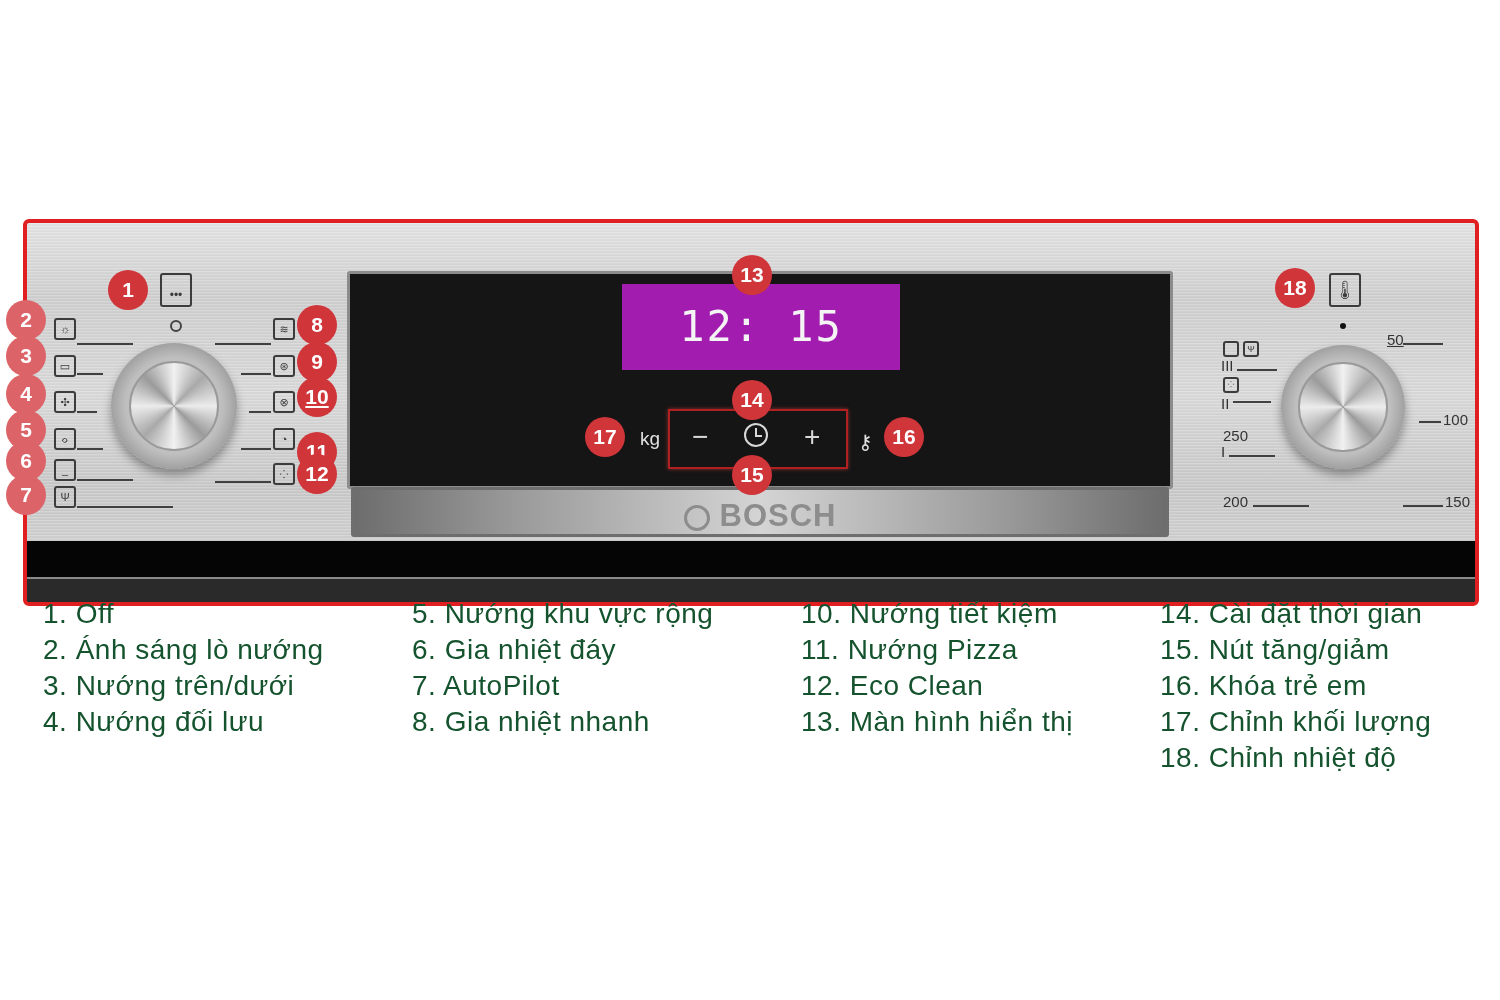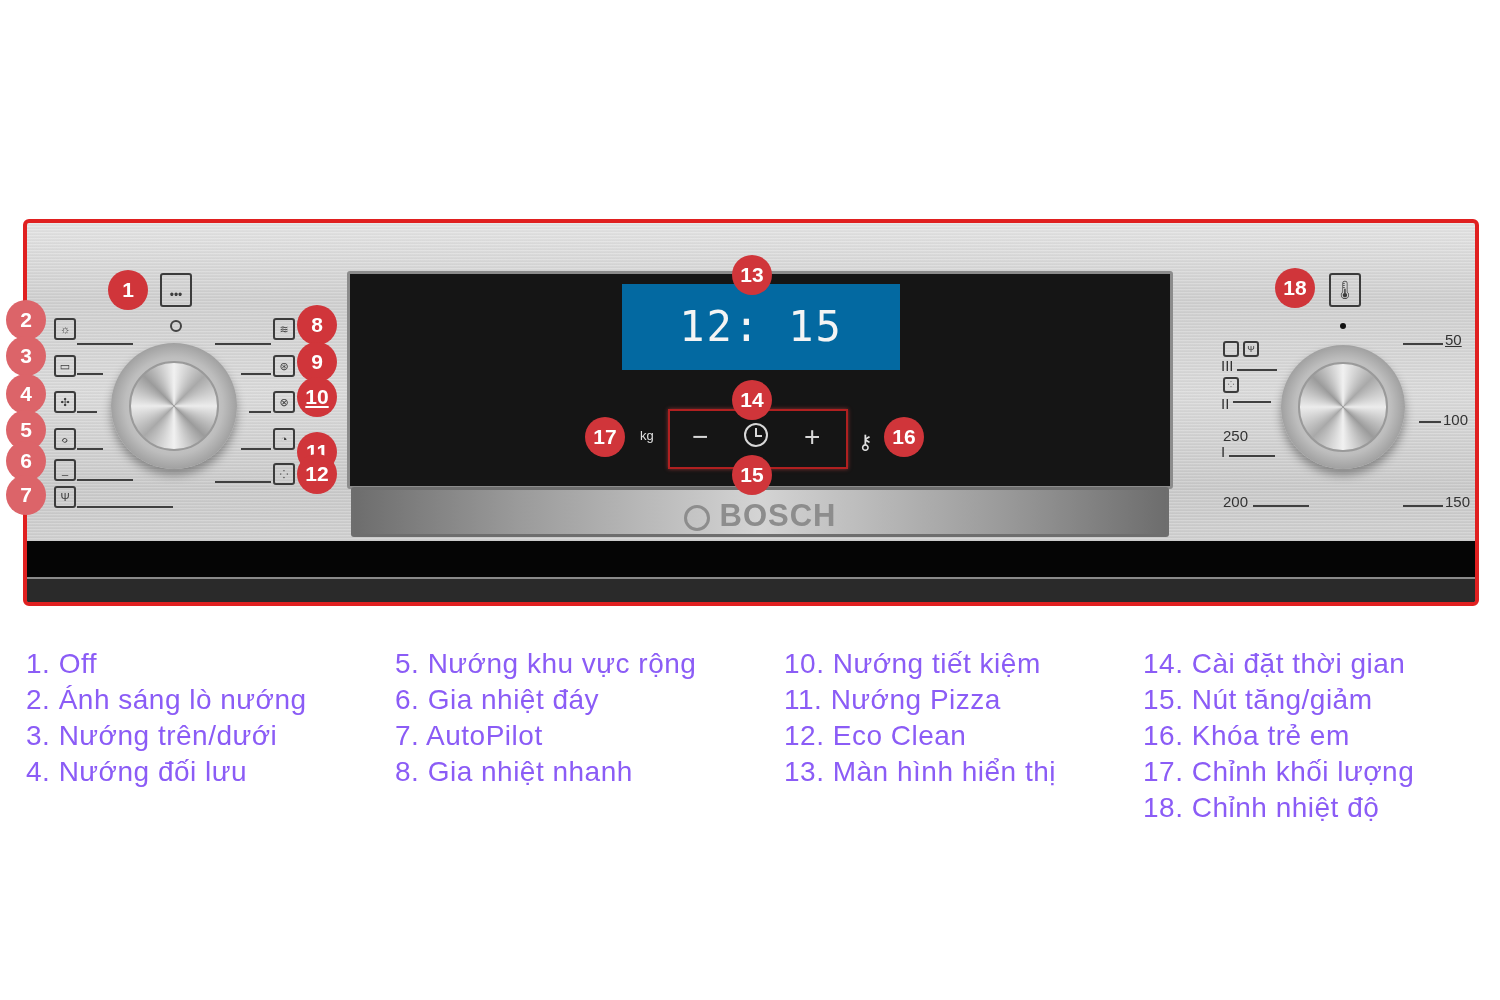--- a/index.html
+++ b/index.html
@@ -4,38 +4,38 @@
 <style>
   html,body{margin:0;padding:0;}
   body{width:1500px;height:1000px;background:#ffffff;position:relative;overflow:hidden;font-family:"Liberation Sans",sans-serif;}
   .panel{position:absolute;left:23px;top:219px;width:1448px;height:379px;border:4px solid #e02020;border-radius:6px;overflow:hidden;
     background:linear-gradient(180deg,#e4e4e4 0%,#cfcfcf 20%,#dadada 45%,#c9c9c9 70%,#d8d8d8 100%);}
   .brush{position:absolute;inset:0;background:repeating-linear-gradient(180deg,rgba(255,255,255,0.18) 0px,rgba(255,255,255,0.18) 1px,rgba(0,0,0,0.05) 2px,rgba(0,0,0,0.0) 3px);}
   .bottom-strip{position:absolute;left:0;right:0;top:318px;height:61px;background:#050505;}
   .bottom-strip .line{position:absolute;left:0;right:0;top:36px;height:2px;background:#8a8a8a;}
   .bottom-strip .lower{position:absolute;left:0;right:0;top:38px;bottom:0;background:#2a2a2a;}
   .display{position:absolute;left:320px;top:48px;width:820px;height:212px;background:#151515;border:3px solid #8c8c8c;border-radius:3px;}
-  .lcd{position:absolute;left:272px;top:10px;width:278px;height:86px;background:#0369a1;}
+  .lcd{position:absolute;left:272px;top:10px;width:278px;height:86px;background:#a21caf;}
   .lcd-text{position:absolute;left:0;right:0;top:18px;text-align:center;color:#f4f4f4;font-family:"DejaVu Sans Mono",monospace;font-size:42px;letter-spacing:2px;font-weight:300;}
   .touch-box{position:absolute;left:318px;top:135px;width:176px;height:56px;border:2px solid #b02020;box-shadow:0 0 4px rgba(255,80,80,0.5);}
   .touch-btn{position:absolute;top:12px;color:#d8d8d8;font-size:28px;line-height:28px;}
-  .kg{position:absolute;left:290px;top:154px;color:#e0e0e0;font-size:13px;}
+  .kg{position:absolute;left:290px;top:154px;color:#e0e0e0;font-size:19px;}
   .key{position:absolute;left:508px;top:156px;color:#e0e0e0;font-size:20px;}
   .handle{position:absolute;left:324px;top:264px;width:812px;height:44px;border:3px solid #6e6e6e;border-radius:3px;
     background:linear-gradient(90deg,#6d6d6d 0%,#9a9a9a 20%,#d4d4d4 50%,#9a9a9a 80%,#6d6d6d 100%);}
   .brand{position:absolute;left:0;right:0;top:8px;text-align:center;color:#8d8d8d;font-weight:bold;font-size:31px;letter-spacing:1px;}
   .brand-logo{display:inline-block;width:26px;height:26px;border:3px solid #8d8d8d;border-radius:50%;vertical-align:-5px;margin-right:10px;box-sizing:border-box;}
   .knob{position:absolute;border-radius:50%;background:radial-gradient(circle at 50% 50%,#e8e8e8 0%,#bdbdbd 55%,#9e9e9e 72%,#d9d9d9 80%,#7e7e7e 100%);box-shadow:0 6px 10px rgba(0,0,0,0.35);}
   .knob-inner{position:absolute;left:14%;top:14%;width:72%;height:72%;border-radius:50%;background:conic-gradient(#f1f1f1,#a9a9a9,#ececec,#9b9b9b,#f1f1f1,#a9a9a9,#ececec,#9b9b9b,#f1f1f1);border:2px solid #9a9a9a;box-sizing:border-box;}
   .icon-box{position:absolute;width:18px;height:18px;border:2px solid #3c3c3c;border-radius:3px;font-size:11px;color:#3c3c3c;text-align:center;line-height:18px;box-sizing:content-box;}
   .lead{position:absolute;height:2px;background:#404040;}
   .badge{position:absolute;width:40px;height:40px;border-radius:50%;background:#d0353a;color:#fff;font-weight:bold;font-size:21px;text-align:center;line-height:40px;}
   .badge.faded{background:#dc6469;}
   .scale{position:absolute;color:#333;font-size:15px;}
-  .legend{position:absolute;top:646px;font-size:28px;color:#8b5cf6;line-height:36px;letter-spacing:0.5px;}
+  .legend{position:absolute;top:596px;font-size:28px;color:#14532d;line-height:36px;letter-spacing:0.5px;margin-left:17px;}
   .legend div{white-space:nowrap;}
 </style>
 </head>
 <body>
 
 <div class="panel">
   <div class="brush"></div>
 
   <div class="icon-box" style="left:133px;top:50px;width:28px;height:30px;line-height:40px;font-size:12px;">•••</div>
   <div style="position:absolute;left:143px;top:97px;width:8px;height:8px;border:2px solid #444;border-radius:50%;"></div>
@@ -96,21 +96,21 @@
   <div style="position:absolute;left:1313px;top:100px;width:6px;height:6px;background:#111;border-radius:50%;"></div>
 
   <div class="icon-box" style="left:1196px;top:118px;width:12px;height:12px;line-height:12px;"></div>
   <div class="icon-box" style="left:1216px;top:118px;width:12px;height:12px;line-height:12px;font-size:9px;">Ψ</div>
   <span class="scale" style="left:1194px;top:134px;">III</span>
   <div class="icon-box" style="left:1196px;top:154px;width:12px;height:12px;line-height:12px;font-size:8px;">⁘</div>
   <span class="scale" style="left:1194px;top:172px;">II</span>
   <span class="scale" style="left:1196px;top:204px;">250</span>
   <span class="scale" style="left:1194px;top:220px;">I</span>
   <span class="scale" style="left:1196px;top:270px;">200</span>
-  <span class="scale" style="left:1418px;top:108px;text-decoration:underline;">50</span>
+  <span class="scale" style="left:1360px;top:108px;text-decoration:underline;">50</span>
   <span class="scale" style="left:1416px;top:188px;">100</span>
   <span class="scale" style="left:1418px;top:270px;">150</span>
 
   <div class="lead" style="left:1210px;top:146px;width:40px;"></div>
   <div class="lead" style="left:1206px;top:178px;width:38px;"></div>
   <div class="lead" style="left:1202px;top:232px;width:46px;"></div>
   <div class="lead" style="left:1226px;top:282px;width:56px;"></div>
   <div class="lead" style="left:1376px;top:120px;width:40px;"></div>
   <div class="lead" style="left:1392px;top:198px;width:22px;"></div>
   <div class="lead" style="left:1376px;top:282px;width:40px;"></div>

